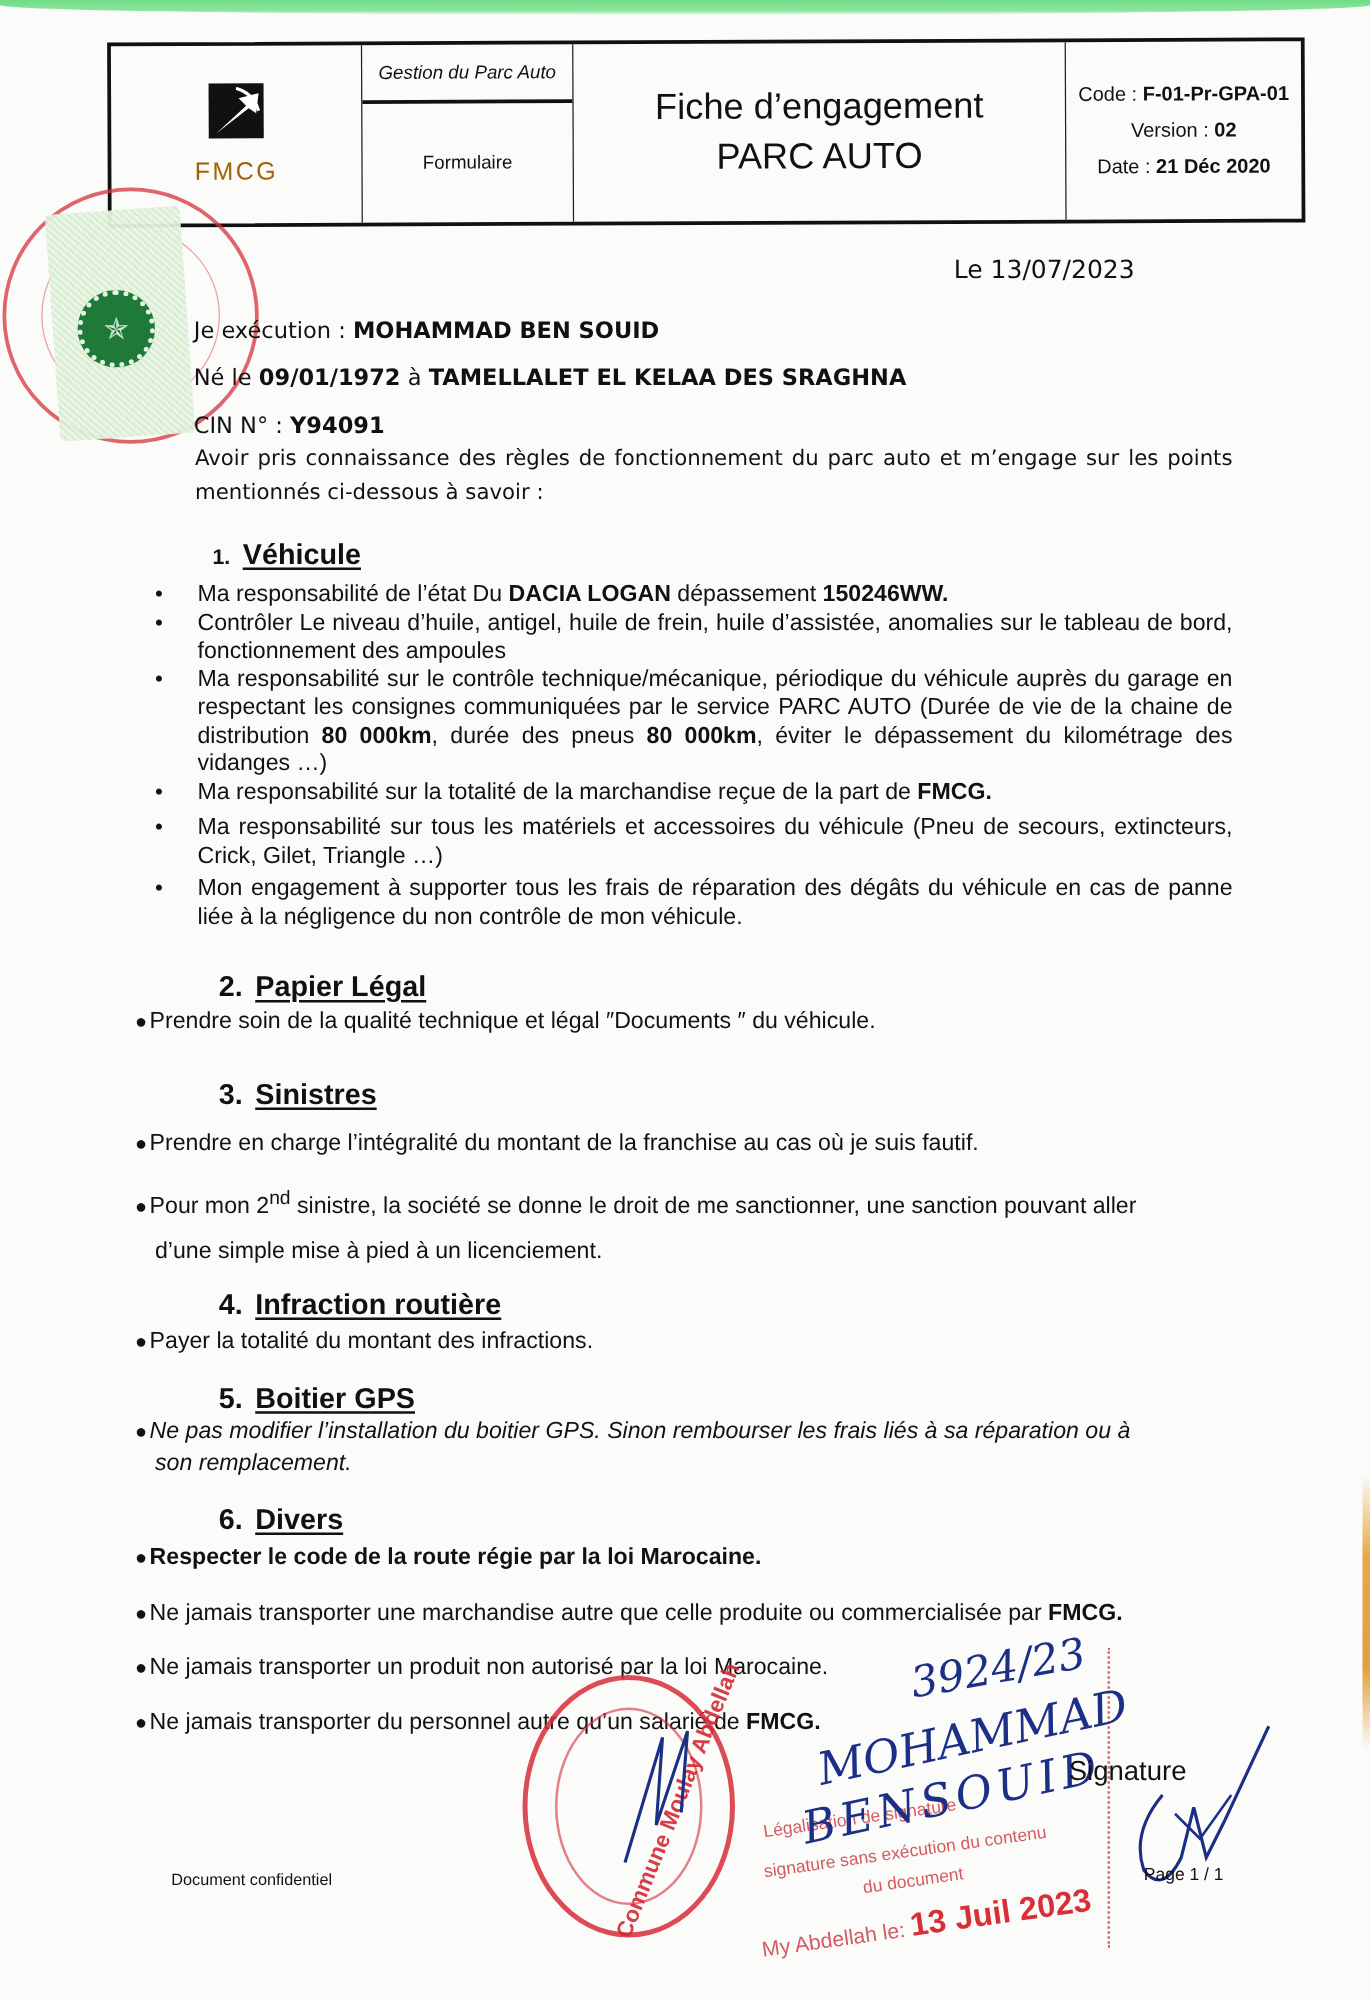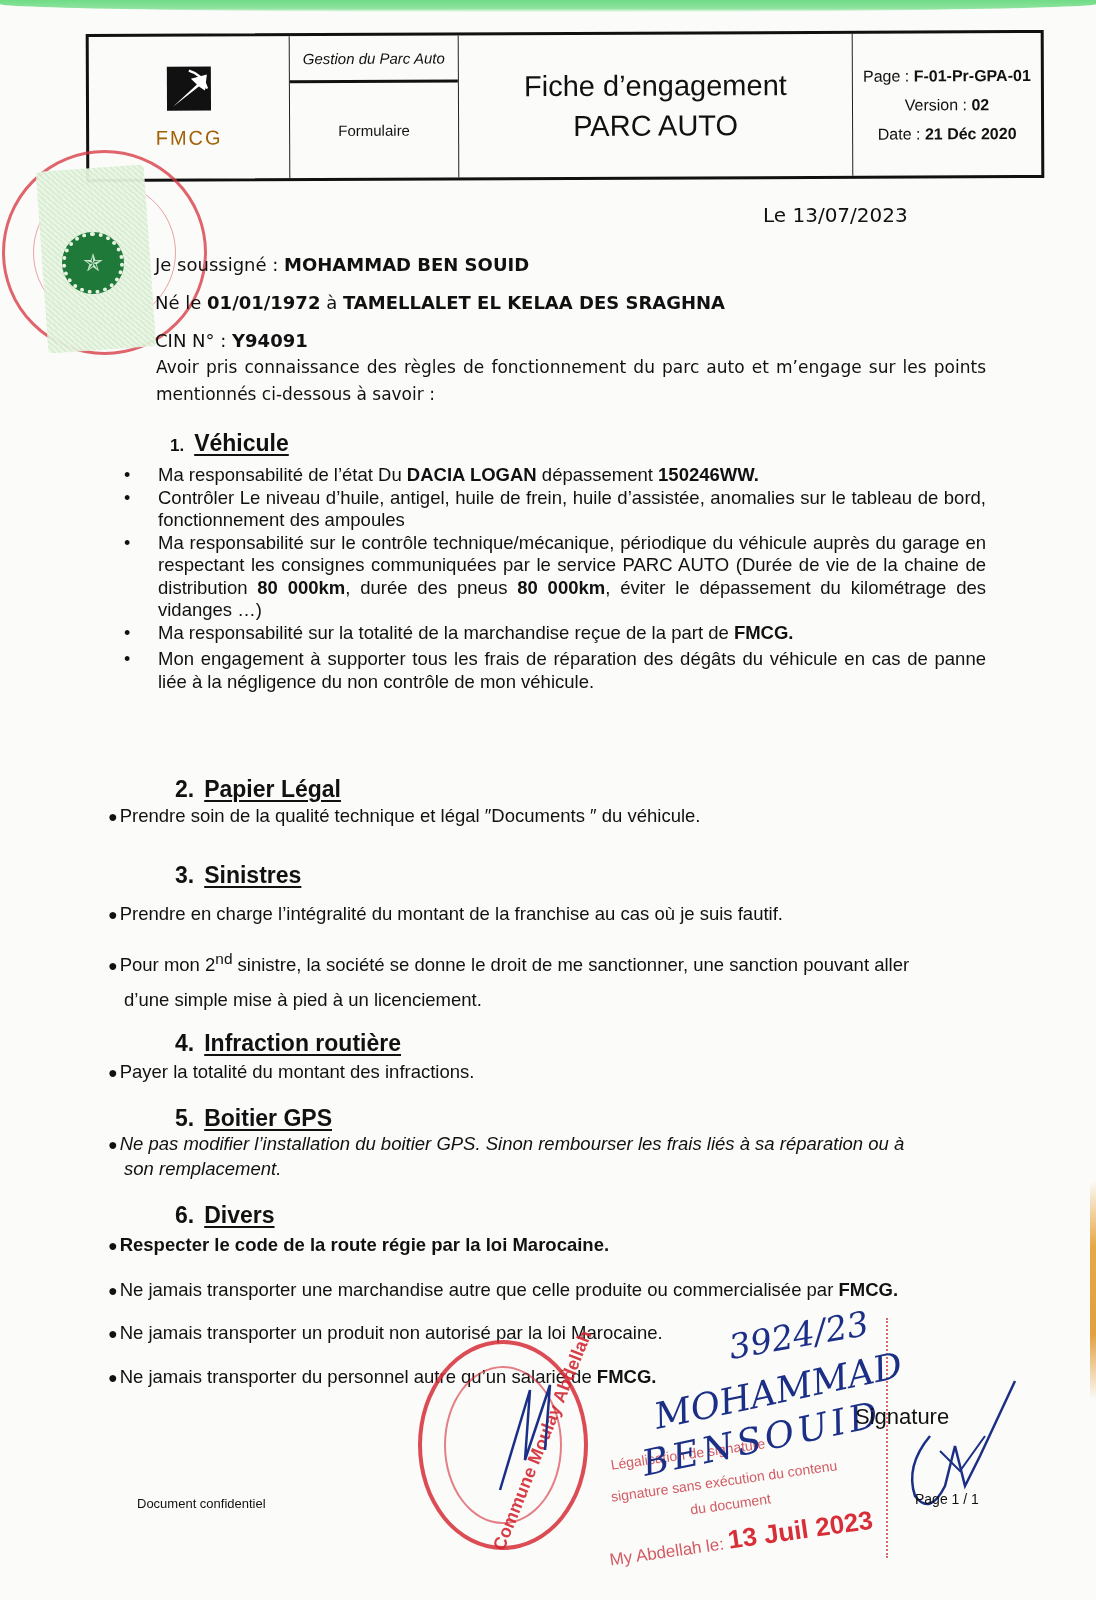--- a/index.html
+++ b/index.html
@@ -117,49 +117,50 @@
   </div>
   <div class="h-mid">
     <div class="h-mid-top">Gestion du Parc Auto</div>
     <div class="h-mid-bot">Formulaire</div>
   </div>
   <div class="h-title">
     <div>Fiche d’engagement</div>
     <div>PARC AUTO</div>
   </div>
   <div class="h-meta">
-    <div><span>Page :</span> <b>F-01-Pr-GPA-01</b></div>
+    <div><span>Code :</span> <b>F-01-Pr-GPA-01</b></div>
     <div><span>Version :</span> <b>02</b></div>
     <div><span>Date :</span> <b>21 Déc 2020</b></div>
   </div>
 </div>
 
 <div class="stamp-top"></div>
 <div class="revenue-stamp"></div>
 <div class="revenue-seal">✯</div>
 
 <div class="date-line">Le 13/07/2023</div>
 
 <div class="id-block">
-  <div><span>Je soussigné :</span> <span class="b">MOHAMMAD BEN SOUID</span></div>
-  <div><span>Né le</span> <span class="b">01/01/1972</span> <span>à</span> <span class="b">TAMELLALET EL KELAA DES SRAGHNA</span></div>
+  <div><span>Je exécution :</span> <span class="b">MOHAMMAD BEN SOUID</span></div>
+  <div><span>Né le</span> <span class="b">09/01/1972</span> <span>à</span> <span class="b">TAMELLALET EL KELAA DES SRAGHNA</span></div>
   <div><span>CIN N° :</span> <span class="b">Y94091</span></div>
 </div>
 
 <div class="content">
   <div class="intro">Avoir pris connaissance des règles de fonctionnement du parc auto et m’engage sur les points mentionnés ci-dessous à savoir :</div>
 
   <div class="sec-title small" style="left:170px; top:430px;">
     <span class="num">1.</span><span class="lbl">Véhicule</span>
   </div>
   <ul class="bullets" style="top:464px; font-size:18.5px;">
     <li><span>Ma responsabilité de l’état Du </span><span class="b">DACIA LOGAN</span><span> dépassement </span><span class="b">150246WW.</span></li>
     <li><span>Contrôler Le niveau d’huile, antigel, huile de frein, huile d’assistée, anomalies sur le tableau de bord, fonctionnement des ampoules</span></li>
     <li><span>Ma responsabilité sur le contrôle technique/mécanique, périodique du véhicule auprès du garage en respectant les consignes communiquées par le service PARC AUTO (Durée de vie de la chaine de distribution </span><span class="b">80 000km</span><span>, durée des pneus </span><span class="b">80 000km</span><span>, éviter le dépassement du kilométrage des vidanges …)</span></li>
     <li><span>Ma responsabilité sur la totalité de la marchandise reçue de la part de </span><span class="b">FMCG.</span></li>
+    <li style="margin-top:6px;"><span>Ma responsabilité sur tous les matériels et accessoires du véhicule (Pneu de secours, extincteurs, Crick, Gilet, Triangle …)</span></li>
     <li style="margin-top:4px;"><span>Mon engagement à supporter tous les frais de réparation des dégâts du véhicule en cas de panne liée à la négligence du non contrôle de mon véhicule.</span></li>
   </ul>
 
   <div class="sec-title" style="left:175px; top:776px;">
     <span class="num">2.</span><span class="lbl">Papier Légal</span>
   </div>
   <div class="plain" style="top:804px;"><span class="dot">●</span><span>Prendre soin de la qualité technique et légal ″Documents ″ du véhicule.</span></div>
 
   <div class="sec-title" style="left:175px; top:862px;">
     <span class="num">3.</span><span class="lbl">Sinistres</span>

